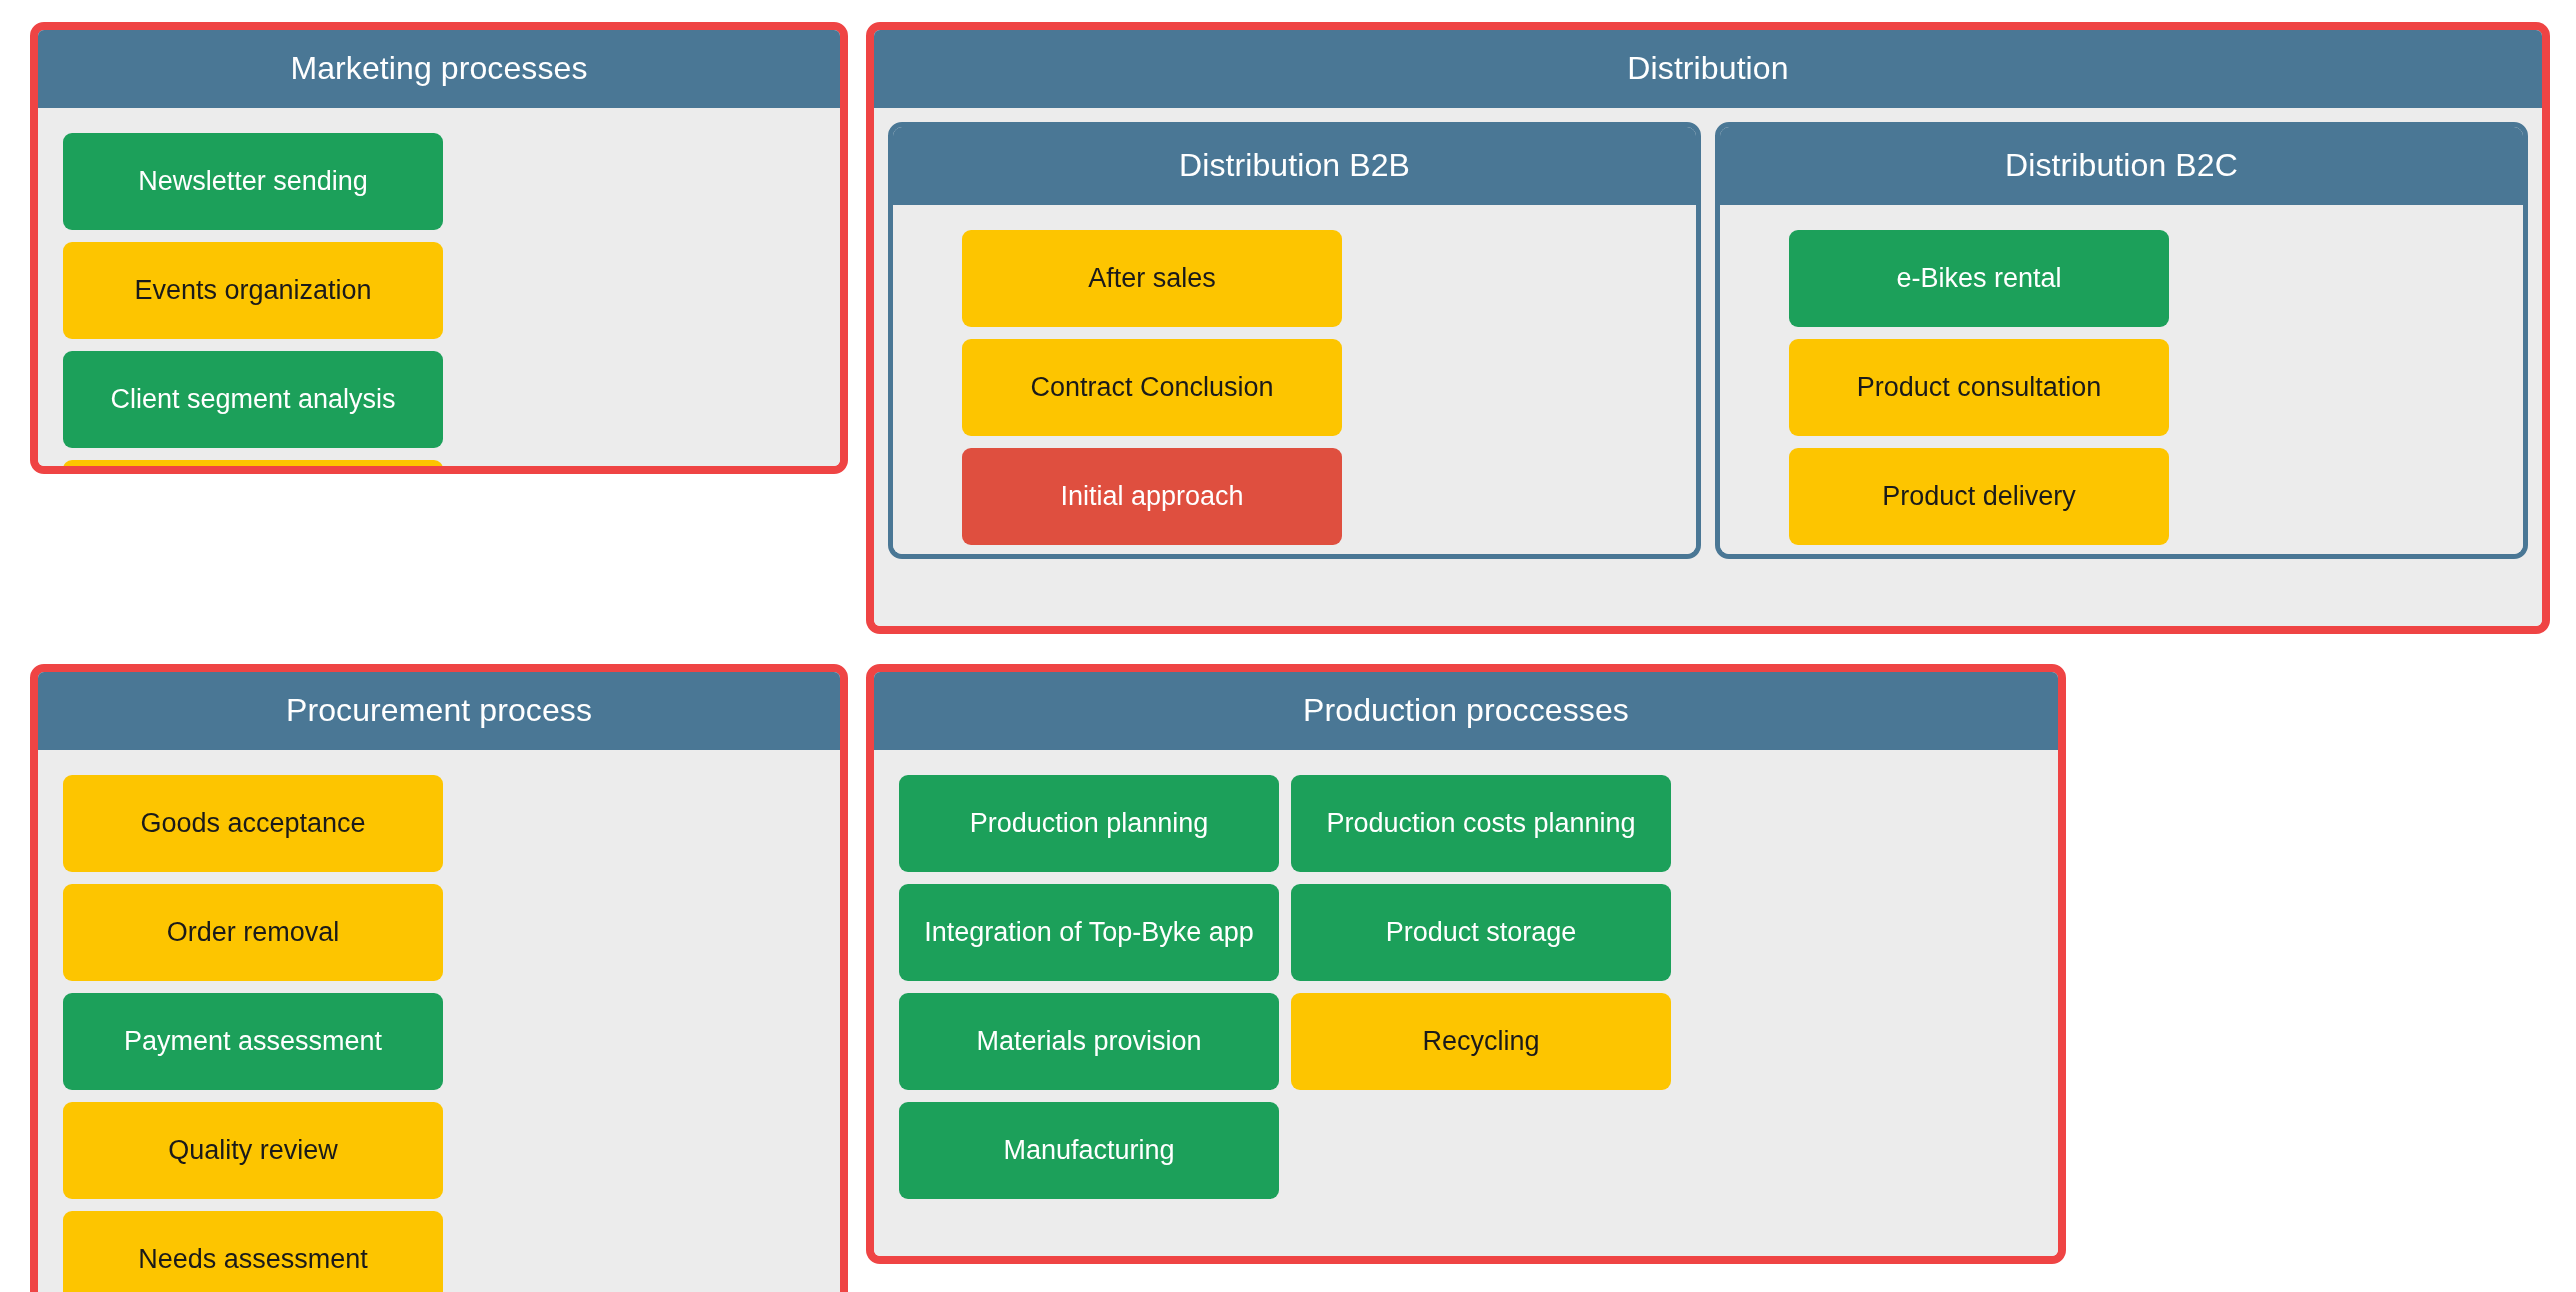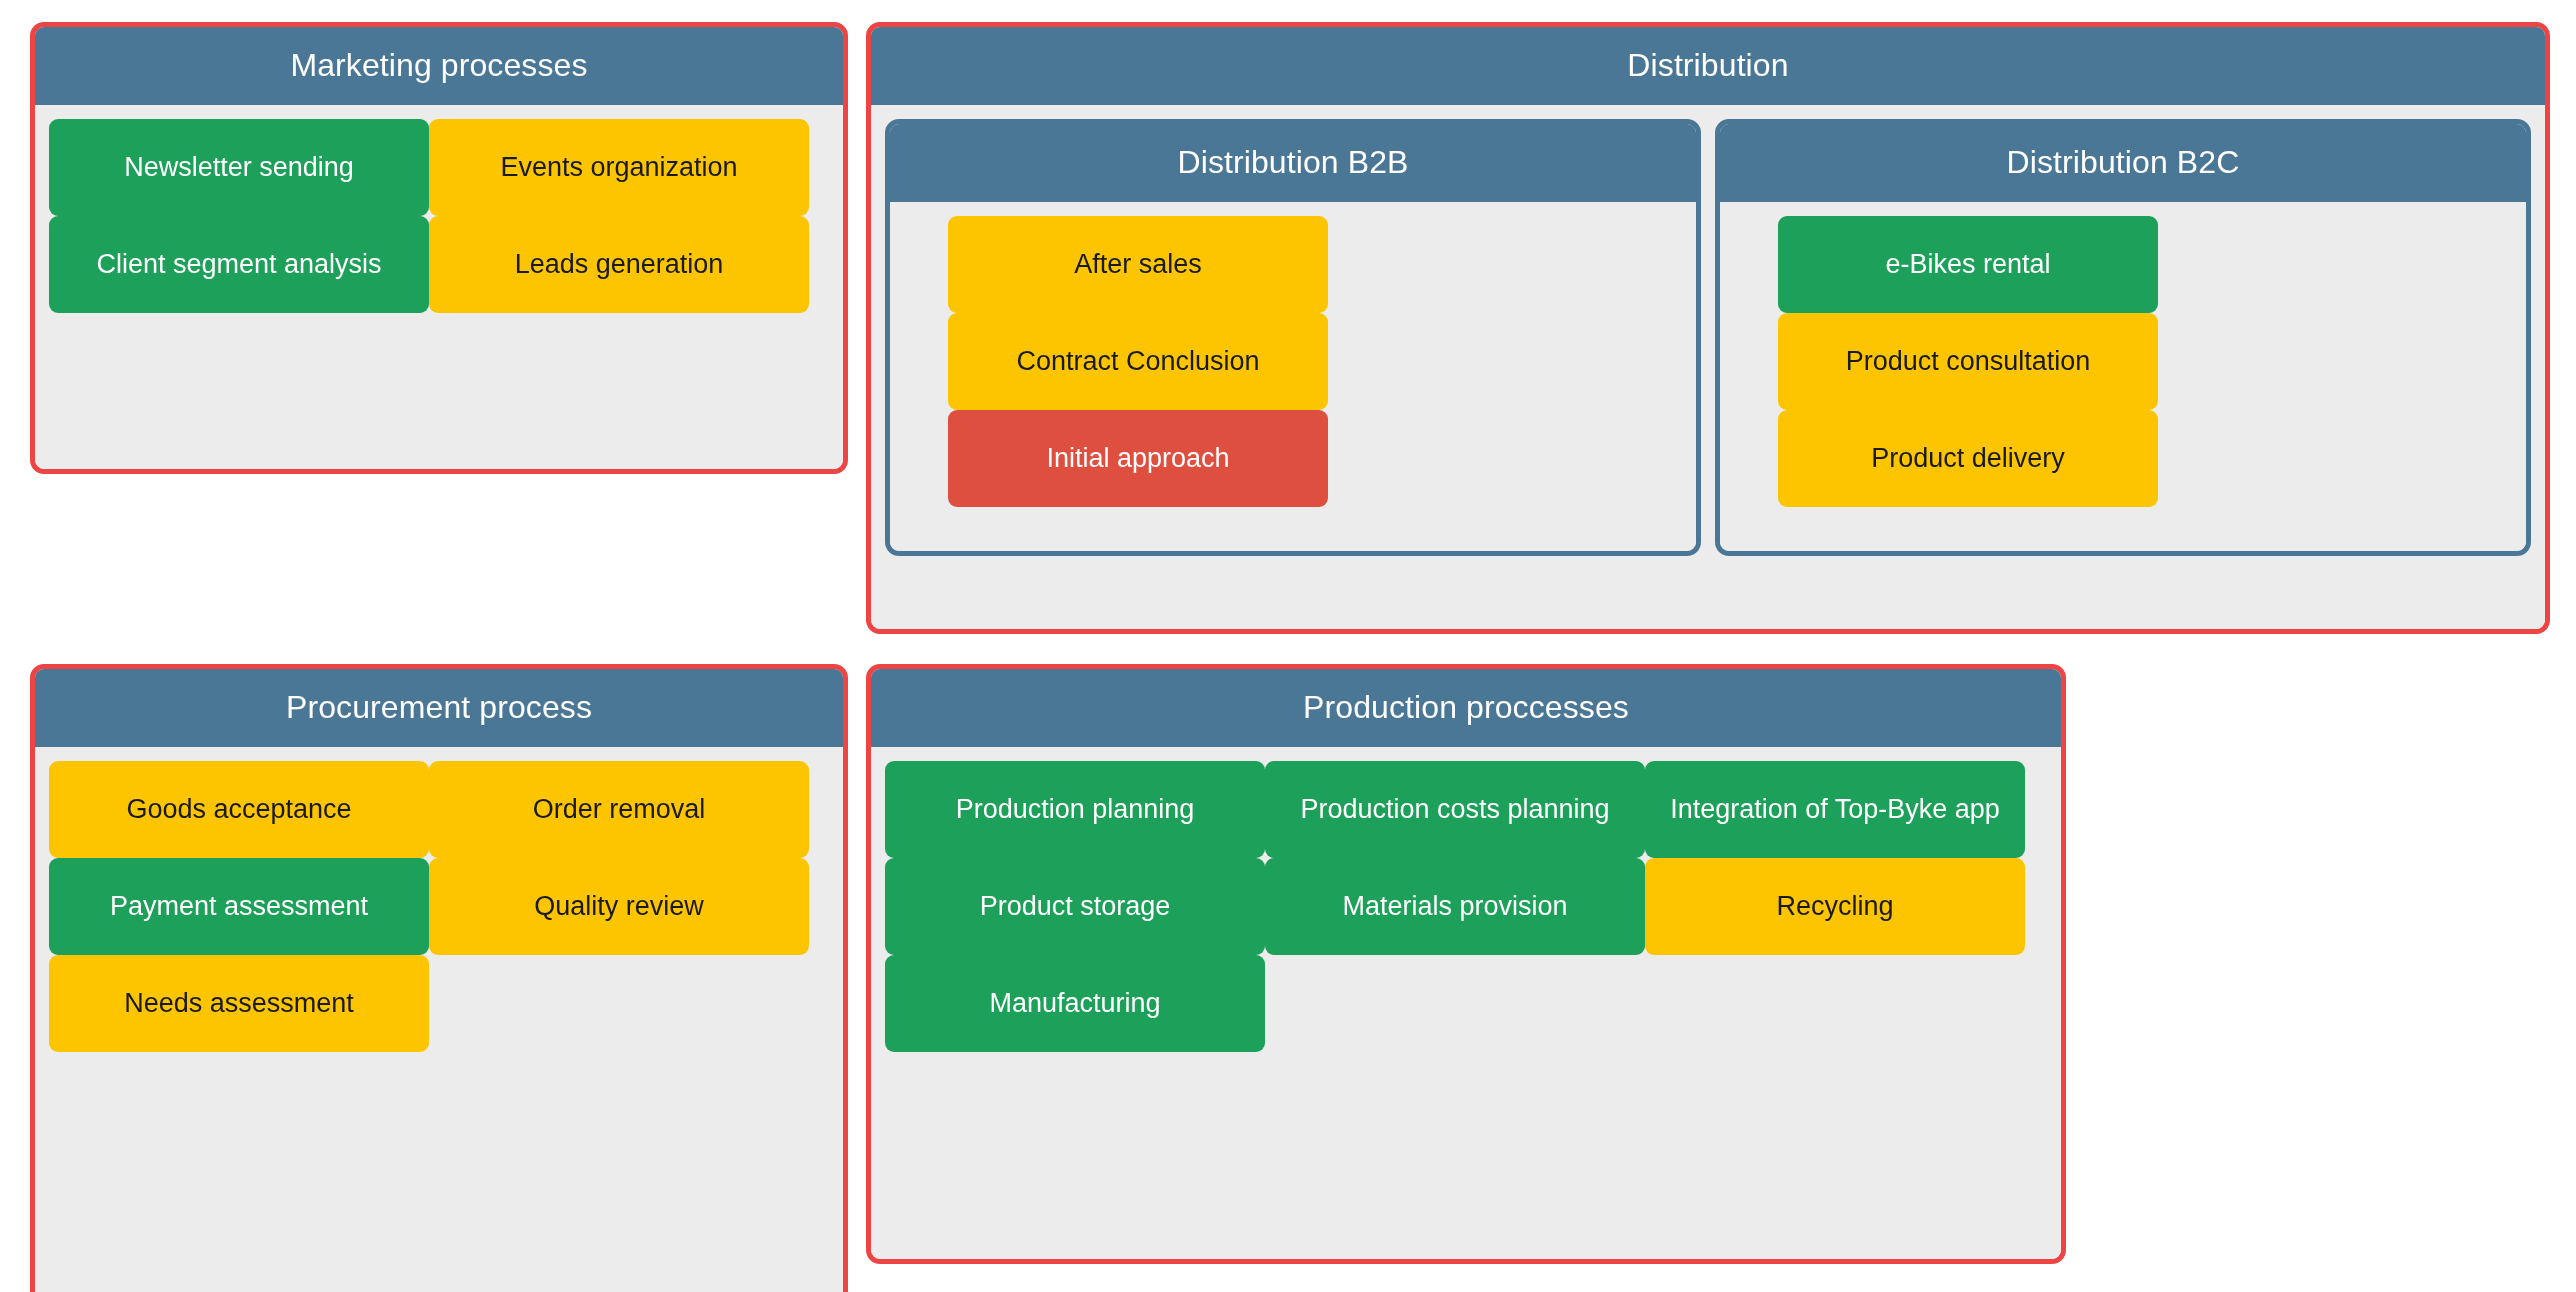--- a/index.html
+++ b/index.html
@@ -17,44 +17,45 @@
   .canvas {
     position: relative;
     width: 2576px;
     height: 1292px;
   }
 
   
   .card {
     position: absolute;
     box-sizing: border-box;
-    border: 5px solid #ef4444;
+    border: 8px solid #ef4444;
     border-radius: 14px;
     background: #ECECEC;
     overflow: hidden;
     display: flex;
     flex-direction: column;
   }
   .card-header {
     background: #4A7795;
     color: #ffffff;
     font-size: 32px;
     line-height: 1;
     text-align: center;
     padding: 22px 10px 24px;
     flex: 0 0 auto;
     letter-spacing: 0.1px;
   }
   .card-body {
     background: #ECECEC;
     flex: 1 1 auto;
-    padding: 14px;
+    padding: 25px;
     display: flex;
     flex-wrap: wrap;
     align-content: flex-start;
+    gap: 12px;
     box-sizing: border-box;
   }
 
   
   .subcard {
     box-sizing: border-box;
     border: 5px solid #4A7795;
     border-radius: 14px;
     background: #ECECEC;
     overflow: hidden;

